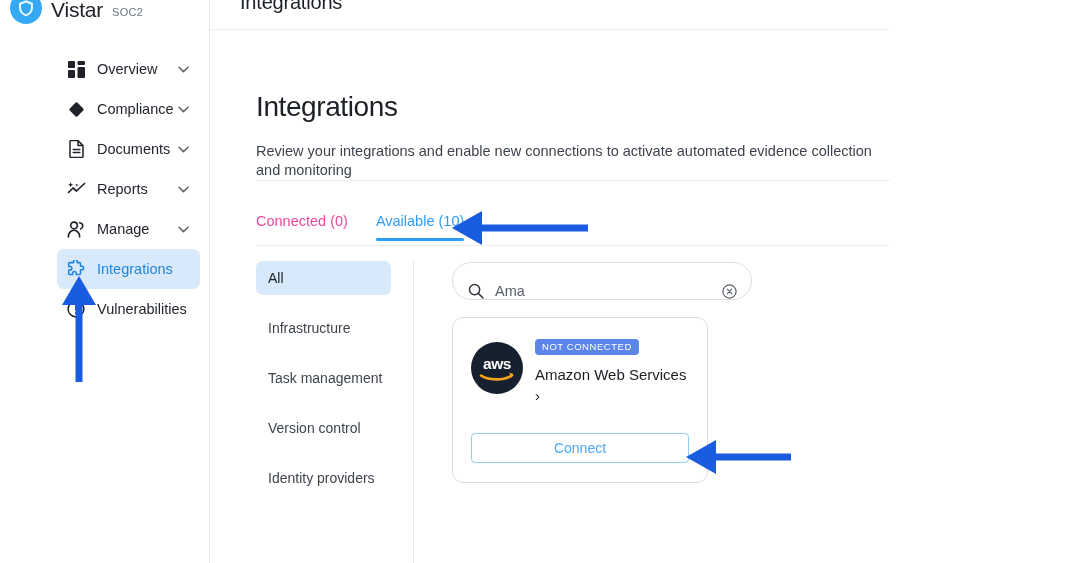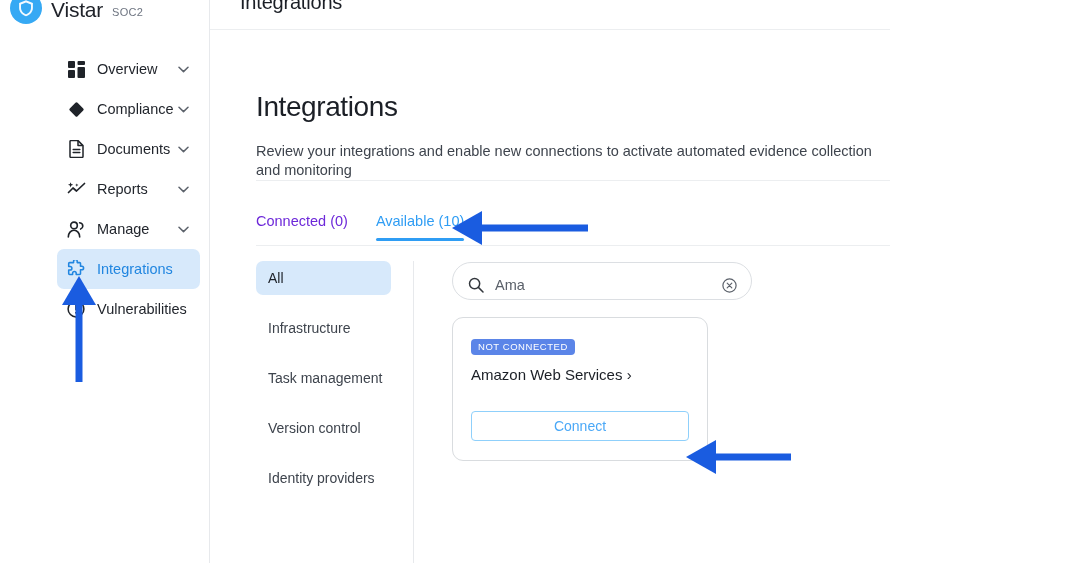--- a/index.html
+++ b/index.html
@@ -165,21 +165,21 @@
 
   .tabs {
     position: absolute;
     left: 46px;
     top: 213px;
     display: flex;
     gap: 28px;
   }
   .tab {
     font-size: 14.5px;
-    color: #6d28d9;
+    color: #ec4899;
     padding-bottom: 12px;
     cursor: pointer;
     position: relative;
     white-space: nowrap;
   }
   .tab.active { color: #2f9df4; }
   .tab.active::after {
     content: "";
     position: absolute;
     left: 0; right: 0; bottom: 0;
@@ -222,21 +222,21 @@
     padding-left: 38px;
     padding-top: 1px;
   }
 
   .search {
     width: 300px;
     height: 38px;
     border: 1px solid #dcdfe3;
     border-radius: 19px;
     display: flex;
-    align-items: center;
+    align-items: flex-end;
     padding: 8px 14px 0 14px;
     background: #fff;
   }
   .search-icon { flex: 0 0 18px; display:flex; align-items:center; justify-content:center; margin-right: 10px; }
   .search-input {
     flex: 1 1 auto;
     border: 0;
     outline: none;
     font-family: "Liberation Sans", sans-serif;
     font-size: 14.5px;
@@ -483,20 +483,27 @@
               <path d="M5.2 5.2 L9.8 9.8 M9.8 5.2 L5.2 9.8" stroke="#5c626b" stroke-width="1.2" stroke-linecap="round"></path>
             </svg>
           </span>
         </div>
 
         <div class="cards">
 
           <div class="card">
             <div class="card-top">
 
+              <div class="aws-logo">
+                <svg width="42" height="30" viewBox="0 0 42 30">
+                  <text x="21" y="16" text-anchor="middle" font-family="'Liberation Sans', sans-serif" font-size="15.5" font-weight="bold" fill="#ffffff" letter-spacing="-0.5">aws</text>
+                  <path d="M5 22.5 C11 27 28 28.5 36 22.2" fill="none" stroke="#f6a21d" stroke-width="2.6" stroke-linecap="round"></path>
+                  <path d="M33.3 19.6 L37.4 21.1 L35.3 24.9 Z" fill="#f6a21d"></path>
+                </svg>
+              </div>
 
               <div class="card-meta">
                 <span class="badge">NOT CONNECTED</span>
                 <div class="card-title">
                   <span>Amazon Web Services</span>
                   <span class="chev">›</span>
                 </div>
               </div>
 
             </div>

